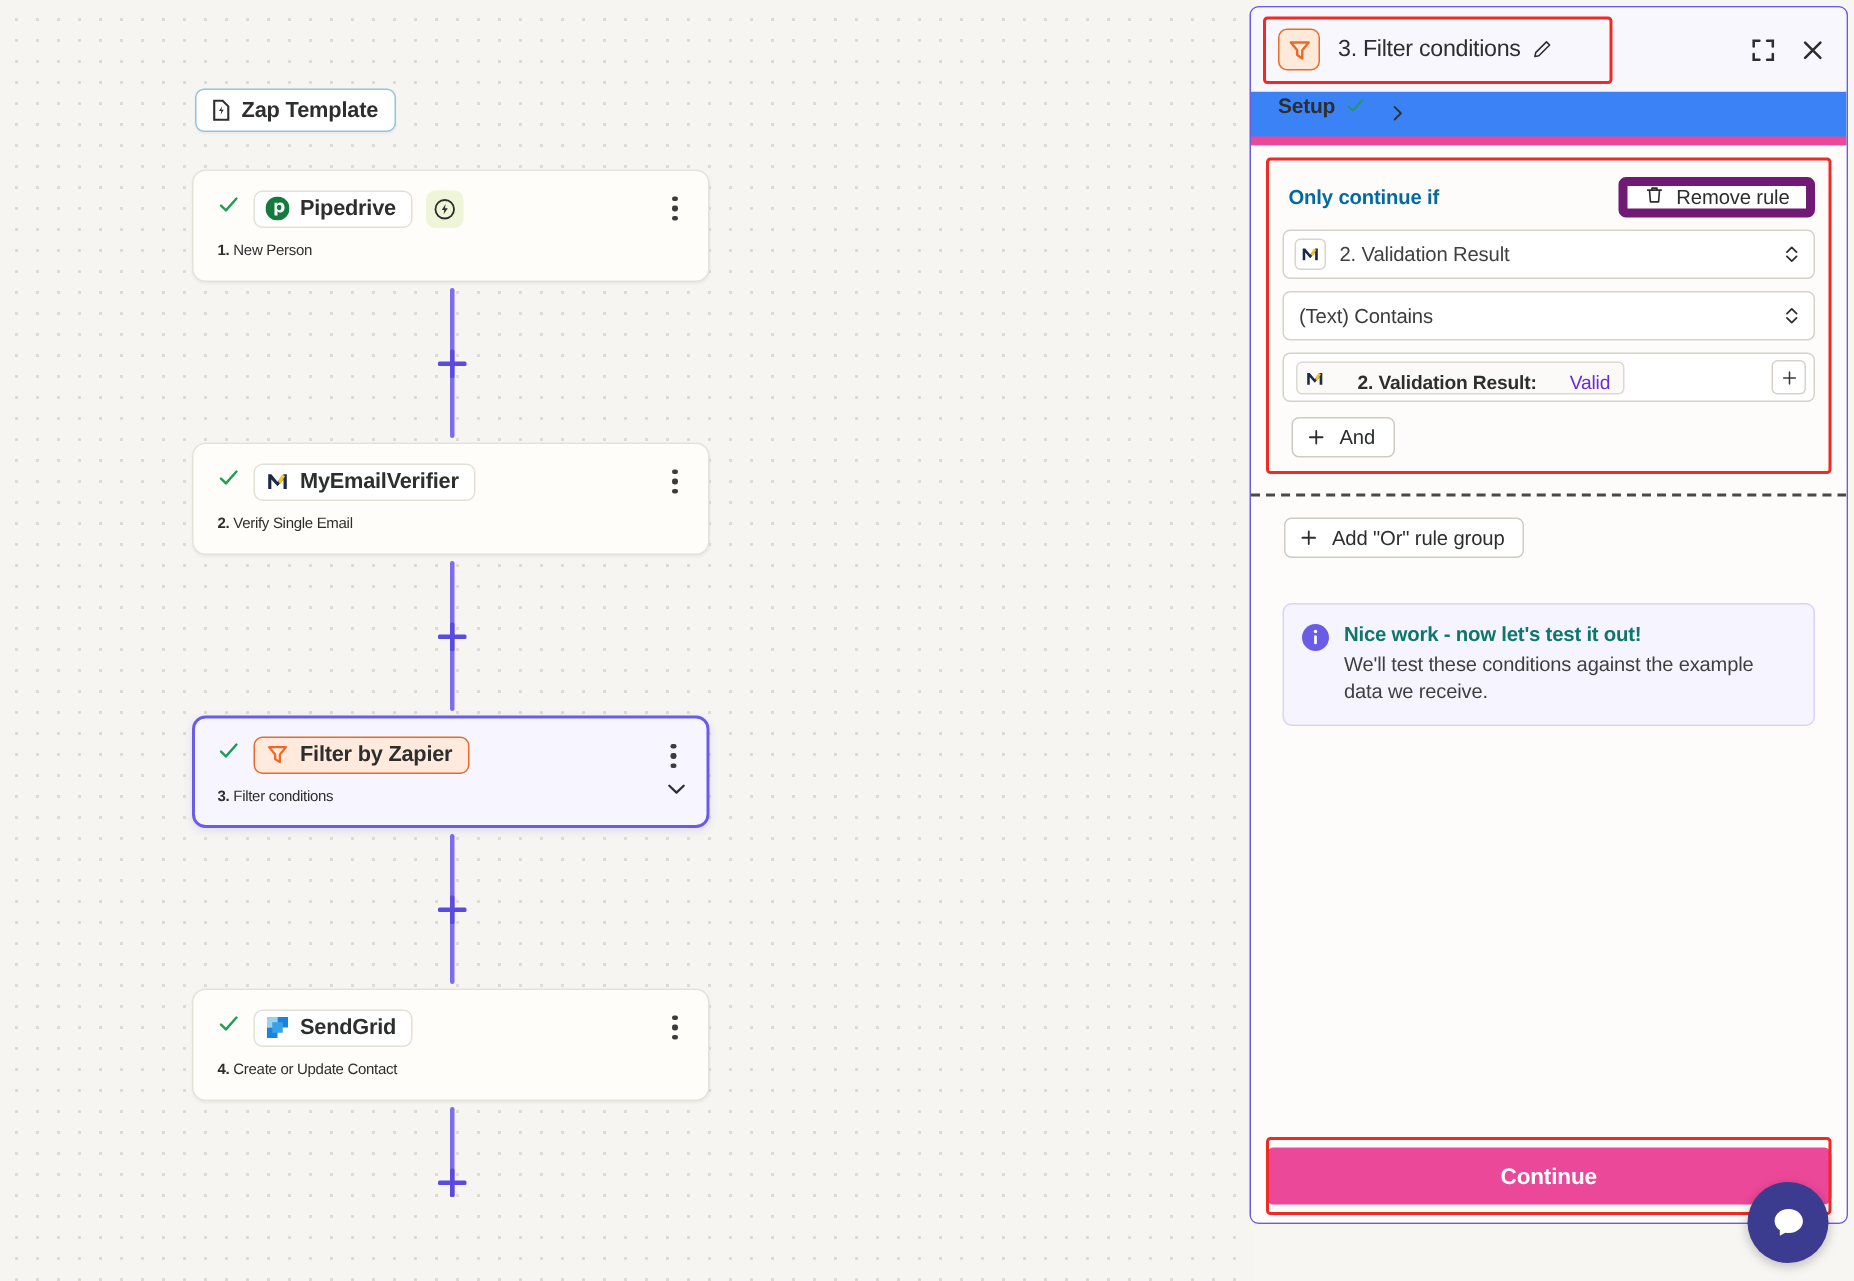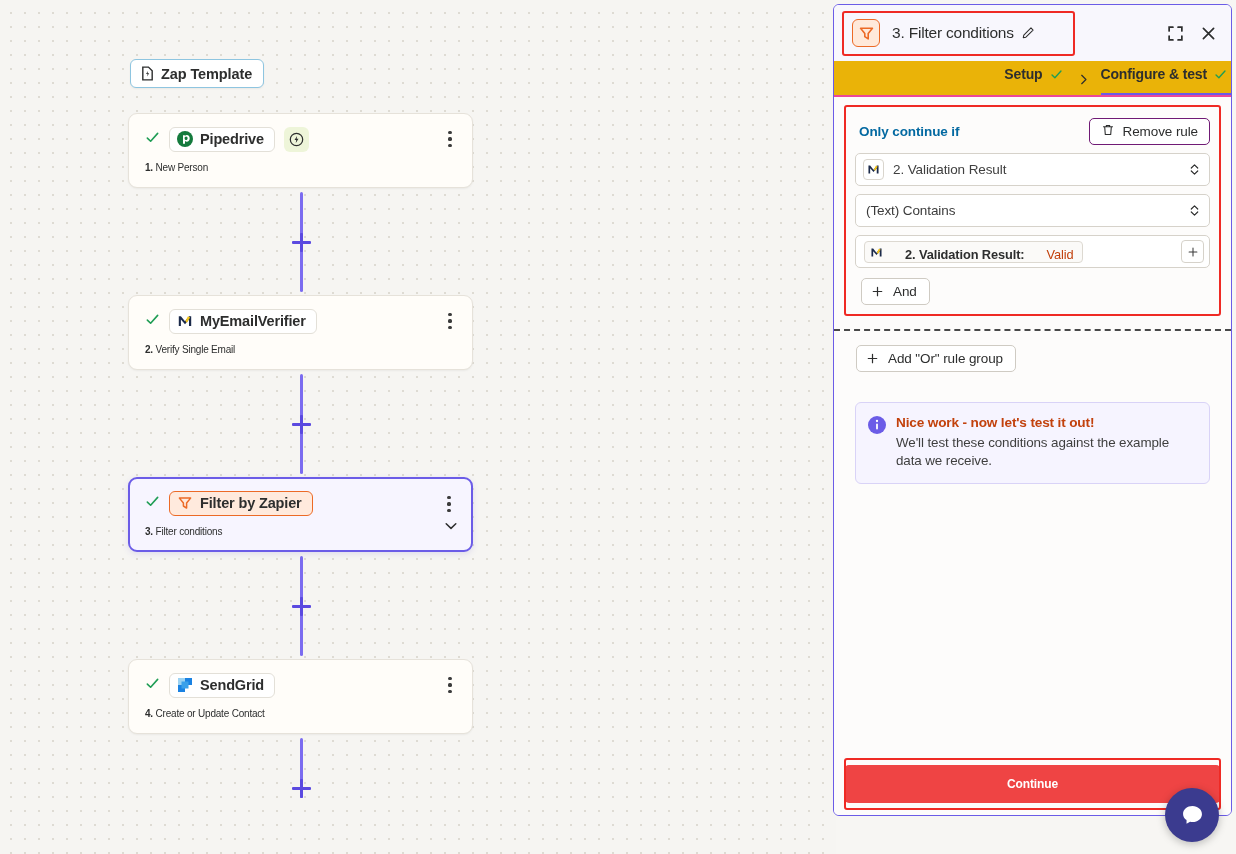--- a/index.html
+++ b/index.html
@@ -90,41 +90,41 @@
   .filter-tile {
     width: 28px; height: 28px; border-radius: 6px; background: #ffe9da;
     border: 1.4px solid #ec6a26; display: flex; align-items: center; justify-content: center; flex: none;
   }
   .panel-title { margin-left: 12px; font-size: 15.5px; color: #2d2e2e; letter-spacing: -.2px; }
   .pencil { margin-left: 7px; width: 14px; height: 14px; }
   .head-right { margin-left: auto; display: flex; align-items: center; gap: 16px; }
   .ico-btn { width: 17px; height: 17px; display:block; }
 
   .panel-tabs {
-    height: 36px; background: #eab308; display: flex; align-items: flex-end;
-    padding: 0 0 0 18px; gap: 0; border-bottom: 2px solid #ec4899; flex: none; justify-content: flex-end;
+    height: 36px; background: #3b82f6; display: flex; align-items: flex-end;
+    padding: 0 0 0 18px; gap: 0; border-bottom: 6px solid #ec4899; flex: none;
   }
   .tab { display: flex; align-items: center; gap: 7px; height: 34px; padding: 0 4px 8px 0;
          font-size: 14px; font-weight: bold; color: #2d2e2e; letter-spacing: -.15px; }
   .tab.active { border-bottom: 2.4px solid #6b5ce7; padding-bottom: 6px; }
   .tab-sep { width: 34px; display: flex; align-items: center; justify-content: center; padding-bottom: 9px; }
   .tick { width: 13px; height: 13px; }
 
   .panel-body { flex: 1; overflow: hidden; position: relative; background: #fdfcfb; }
 
   .rule-box { position: relative; margin: 8px 10px 0 10px; padding: 10px 9px 11px 9px; }
   .hl-rule {
     position: absolute; left: 0; top: 0; right: 0; bottom: 0;
     border: 2px solid #ef2a24; border-radius: 3px; pointer-events: none;
   }
   .rule-head { display: flex; align-items: center; height: 26px; margin: 3px 2px 9px 6px; }
   .rule-head-label { font-size: 13.5px; font-weight: bold; color: #0369a1; letter-spacing: -.1px; }
   .remove-rule {
     margin-left: auto; display: flex; align-items: center; gap: 8px;
-    height: 27px; padding: 0 11px; background: #fff; border: 1px solid #701a75;
+    height: 27px; padding: 0 11px; background: #fff; border: 6px solid #701a75;
     border-radius: 5px; font-size: 13.5px; color: #2d2e2e; letter-spacing: -.1px;
   }
   .select-row {
     display: flex; align-items: center; height: 33px; margin: 0 2px 8px 2px;
     background: #fff; border: 1px solid #d6d2ca; border-radius: 5px; padding: 0 9px 0 7px;
   }
   .select-row .mini-tile {
     width: 21px; height: 21px; border: 1px solid #d9d5cd; border-radius: 4px; background:#fff;
     display: flex; align-items: center; justify-content: center; flex: none; margin-right: 9px;
   }
@@ -135,21 +135,21 @@
   .value-row {
     display: flex; align-items: center; height: 33px; margin: 0 2px 10px 2px;
     background: #fff; border: 1px solid #d6d2ca; border-radius: 5px; padding: 0 5px 0 8px;
   }
   .token {
     display: inline-flex; align-items: flex-end; gap: 22px; height: 22px;
     padding: 0 8px 0 5px; background: #fbfaf8; border: 1px solid #ddd9d1; border-radius: 4px;
     font-size: 12.8px; letter-spacing: -.1px;
   }
   .token b { font-weight: bold; color: #2d2e2e; }
-  .token span.val { color: #c2410c; }
+  .token span.val { color: #6d28d9; }
   .plus-sq {
     margin-left: auto; width: 23px; height: 23px; border: 1px solid #d6d2ca; border-radius: 4px;
     background:#fff; display:flex; align-items:center; justify-content:center; flex: none;
   }
   .btn-outline {
     display: inline-flex; align-items: center; gap: 9px; height: 27px; padding: 0 12px 0 9px;
     background: #fff; border: 1px solid #cfcbc3; border-radius: 5px;
     font-size: 13.5px; color: #2d2e2e; letter-spacing: -.1px;
   }
   .and-wrap { margin: 0 0 0 8px; }
@@ -157,32 +157,32 @@
   .dashed-sep { margin: 13px 0 0 0; border-top: 2px dashed #3a3a3a; opacity: .92; }
 
   .or-wrap { margin: 14px 0 0 22px; }
 
   .notice {
     margin: 30px 21px 0 21px; display: flex; gap: 10px;
     background: #f6f4ff; border: 1px solid #d9d3f7; border-radius: 6px;
     padding: 12px 13px 13px 12px;
   }
   .notice-ico { width: 18px; height: 18px; flex: none; margin-top: 1px; }
-  .notice-title { font-size: 13.6px; font-weight: bold; color: #c2410c; letter-spacing: -.15px; }
+  .notice-title { font-size: 13.6px; font-weight: bold; color: #0f766e; letter-spacing: -.15px; }
   .notice-body { margin-top: 4px; font-size: 13.4px; color: #3f3f3f; line-height: 1.35; letter-spacing: -.1px; max-width: 285px; }
 
   .panel-foot { position: relative; flex: none; padding: 11px 10px 12px 10px; background: #fdfcfb; }
   .hl-foot {
     position: absolute; left: 10px; top: 4px; right: 10px; bottom: 5px;
     border: 2px solid #ef2a24; border-radius: 3px; pointer-events: none;
   }
   .continue-btn {
-    height: 38px; border-radius: 5px; background: #ef4444; color: #fff;
+    height: 38px; border-radius: 5px; background: #ec4899; color: #fff;
     display: flex; align-items: center; justify-content: center;
-    font-size: 12px; font-weight: bold; letter-spacing: -.1px;
+    font-size: 15px; font-weight: bold; letter-spacing: -.1px;
   }
 
   .chat-bubble {
     position: absolute; right: 17px; bottom: 12px; width: 54px; height: 54px;
     border-radius: 50%; background: #3b3b8f;
     display: flex; align-items: center; justify-content: center;
     box-shadow: 0 2px 8px rgba(0,0,0,.25);
   }
 </style>
 </head>
@@ -373,26 +373,20 @@
         <span>Setup</span>
         <svg class="tick" viewBox="0 0 16 16">
             <path d="M2.5 8.6 6 12l7.5-8.4" fill="none" stroke="#1f9d55" stroke-width="1.7" stroke-linecap="round" stroke-linejoin="round"></path>
           </svg>
       </div>
       <div class="tab-sep">
         <svg viewBox="0 0 16 16" width="13" height="13">
             <path d="M5.8 2.8 11 8l-5.2 5.2" fill="none" stroke="#2d2e2e" stroke-width="1.5" stroke-linecap="round" stroke-linejoin="round"></path>
           </svg>
       </div>
-      <div class="tab active">
-        <span>Configure &amp; test</span>
-        <svg class="tick" viewBox="0 0 16 16">
-            <path d="M2.5 8.6 6 12l7.5-8.4" fill="none" stroke="#1f9d55" stroke-width="1.7" stroke-linecap="round" stroke-linejoin="round"></path>
-          </svg>
-      </div>
     </div>
 
     <div class="panel-body">
 
       <div class="rule-box">
         <div class="hl-rule"></div>
 
         <div class="rule-head">
           <span class="rule-head-label">Only continue if</span>
           <span class="remove-rule">

